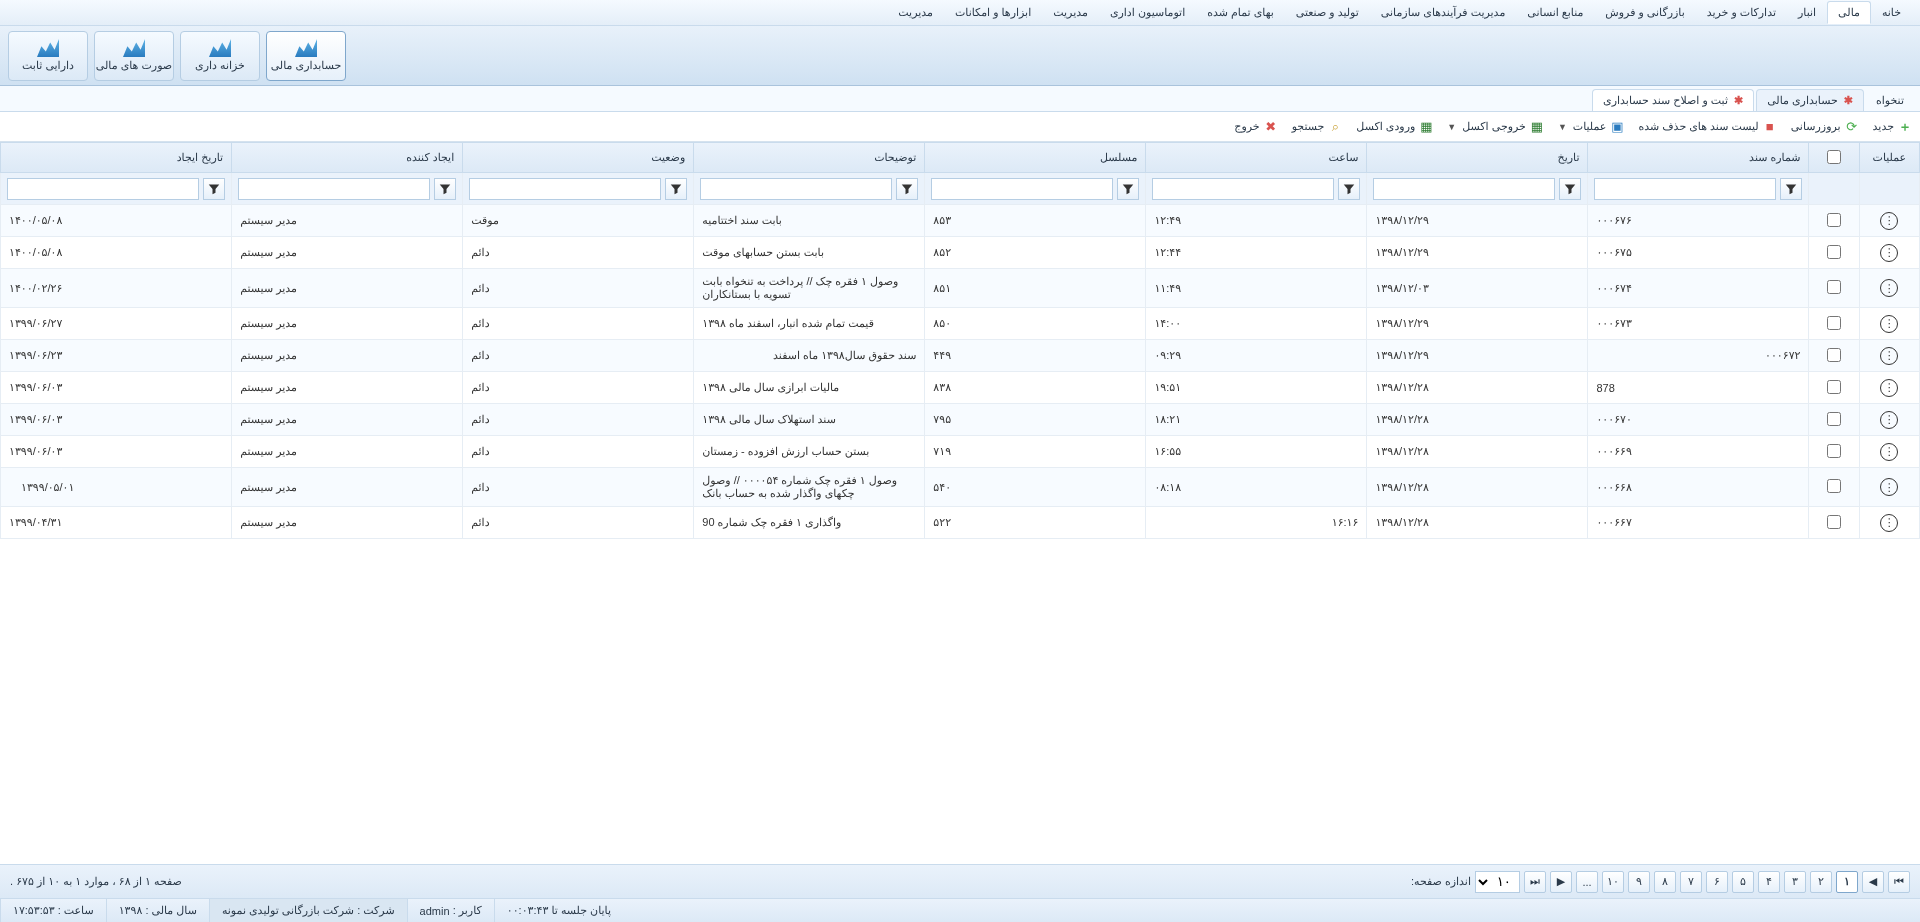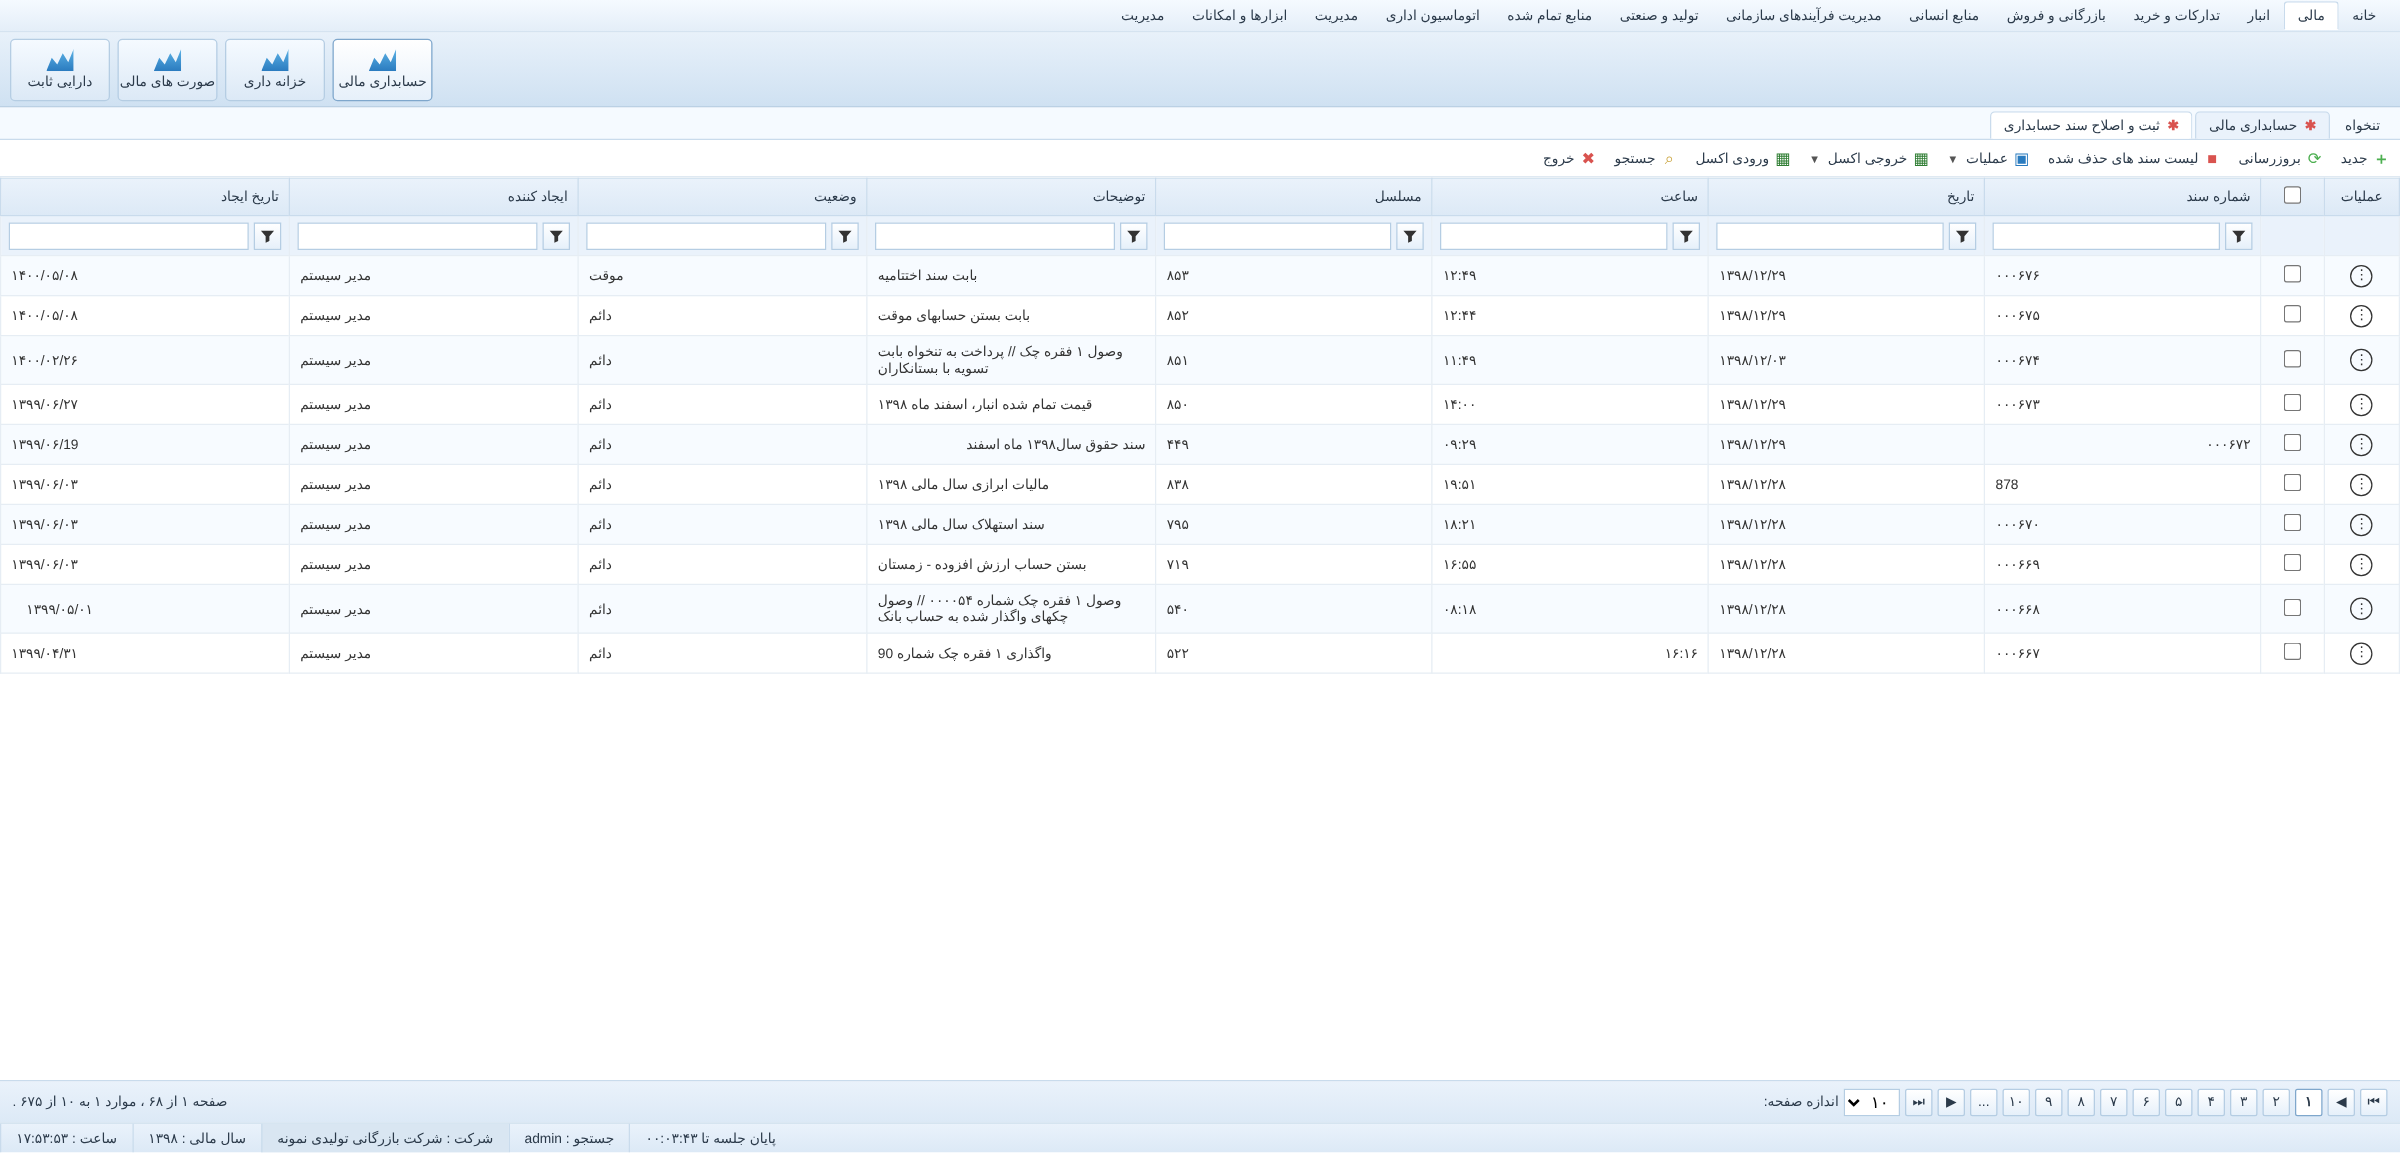--- a/index.html
+++ b/index.html
@@ -53,21 +53,21 @@
 
 <div class="topmenu" id="topmenu">
     <div class="mi">خانه</div>
     <div class="mi active">مالی</div>
     <div class="mi">انبار</div>
     <div class="mi">تدارکات و خرید</div>
     <div class="mi">بازرگانی و فروش</div>
     <div class="mi">منابع انسانی</div>
     <div class="mi">مدیریت فرآیندهای سازمانی</div>
     <div class="mi">تولید و صنعتی</div>
-    <div class="mi">منابع تمام شده</div>
+    <div class="mi">بهای تمام شده</div>
     <div class="mi">اتوماسیون اداری</div>
     <div class="mi">مدیریت</div>
     <div class="mi">ابزارها و امکانات</div>
     <div class="mi">مدیریت</div>
   </div>
 
 <div class="ribbon" id="ribbon">
     <div class="rbtn sel">
       <div class="ricon"></div>
       <span>حسابداری مالی</span>
@@ -301,21 +301,21 @@
         <tr>
           <td class="act-cell"><span class="dots">⋮</span></td>
           <td class="center"><input type="checkbox" class="chk" style=""></td>
           <td style="text-align: right;">۰۰۰۶۷۲</td>
           <td style="text-align: left;">۱۳۹۸/۱۲/۲۹</td>
           <td style="text-align: left;">۰۹:۲۹</td>
           <td style="text-align: left;">۴۴۹</td>
           <td style="text-align: right;">سند حقوق سال۱۳۹۸ ماه اسفند</td>
           <td style="text-align: left;">دائم</td>
           <td style="text-align: left;">مدیر سیستم</td>
-          <td style="text-align: left;">۱۳۹۹/۰۶/19</td>
+          <td style="text-align: left;">۱۳۹۹/۰۶/۲۳</td>
         </tr>
         <tr>
           <td class="act-cell"><span class="dots">⋮</span></td>
           <td class="center"><input type="checkbox" class="chk" style=""></td>
           <td style="text-align: left;">878</td>
           <td style="text-align: left;">۱۳۹۸/۱۲/۲۸</td>
           <td style="text-align: left;">۱۹:۵۱</td>
           <td style="text-align: left;">۸۳۸</td>
           <td style="text-align: left;">مالیات ابرازی سال مالی ۱۳۹۸</td>
           <td style="text-align: left;">دائم</td>
@@ -394,17 +394,17 @@
     <div class="pbtn">▶</div>
     <div class="pbtn">⏭</div>
     <select class="psel"><option>۱۰</option></select>
     <span>اندازه صفحه:</span>
   </div>
   <div>صفحه ۱ از ۶۸ ، موارد ۱ به ۱۰ از ۶۷۵ .</div>
 </div>
 
 <div class="status">
   <div class="sitem"><span>پایان جلسه تا</span>&nbsp;<span>۰۰:۰۳:۴۳</span></div>
-  <div class="sitem"><span>جستجو :</span>&nbsp;<span>admin</span></div>
+  <div class="sitem"><span>کاربر :</span>&nbsp;<span>admin</span></div>
   <div class="sitem alt"><span>شرکت :</span>&nbsp;<span>شرکت بازرگانی تولیدی نمونه</span></div>
   <div class="sitem"><span>سال مالی :</span>&nbsp;<span>۱۳۹۸</span></div>
   <div class="sitem"><span>ساعت :</span>&nbsp;<span>۱۷:۵۳:۵۳</span></div>
 </div>
 
 </body></html>

